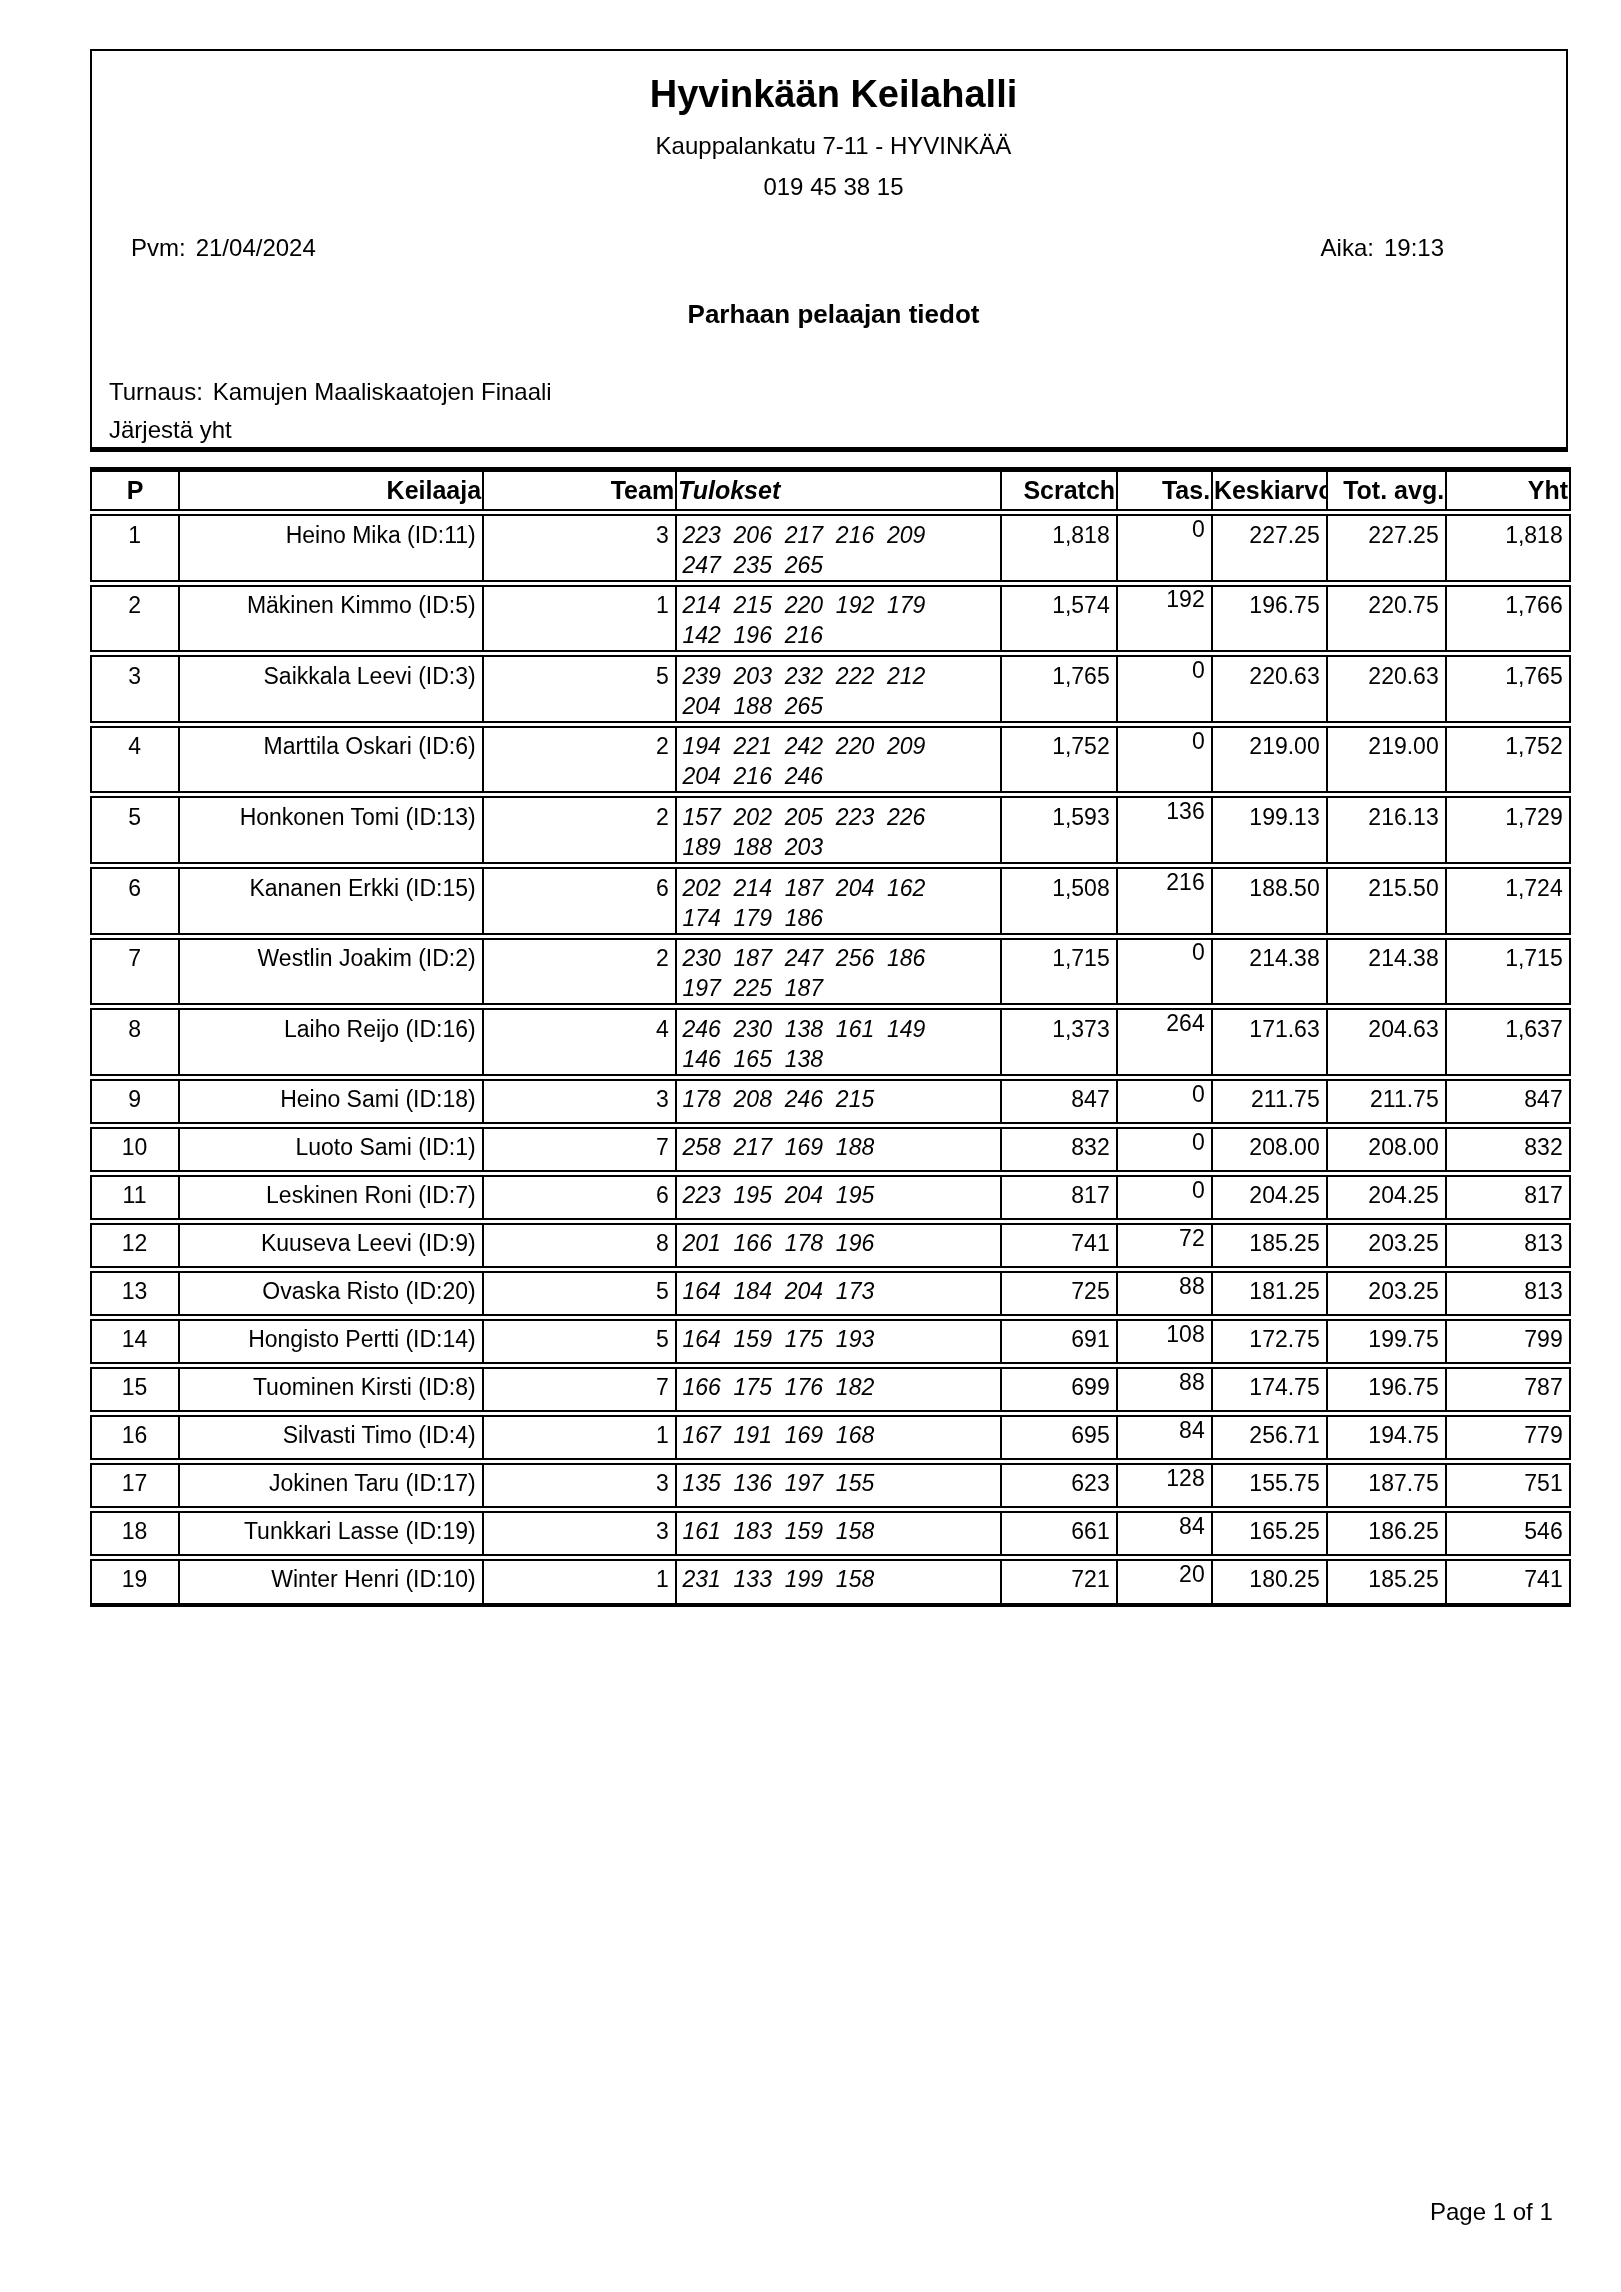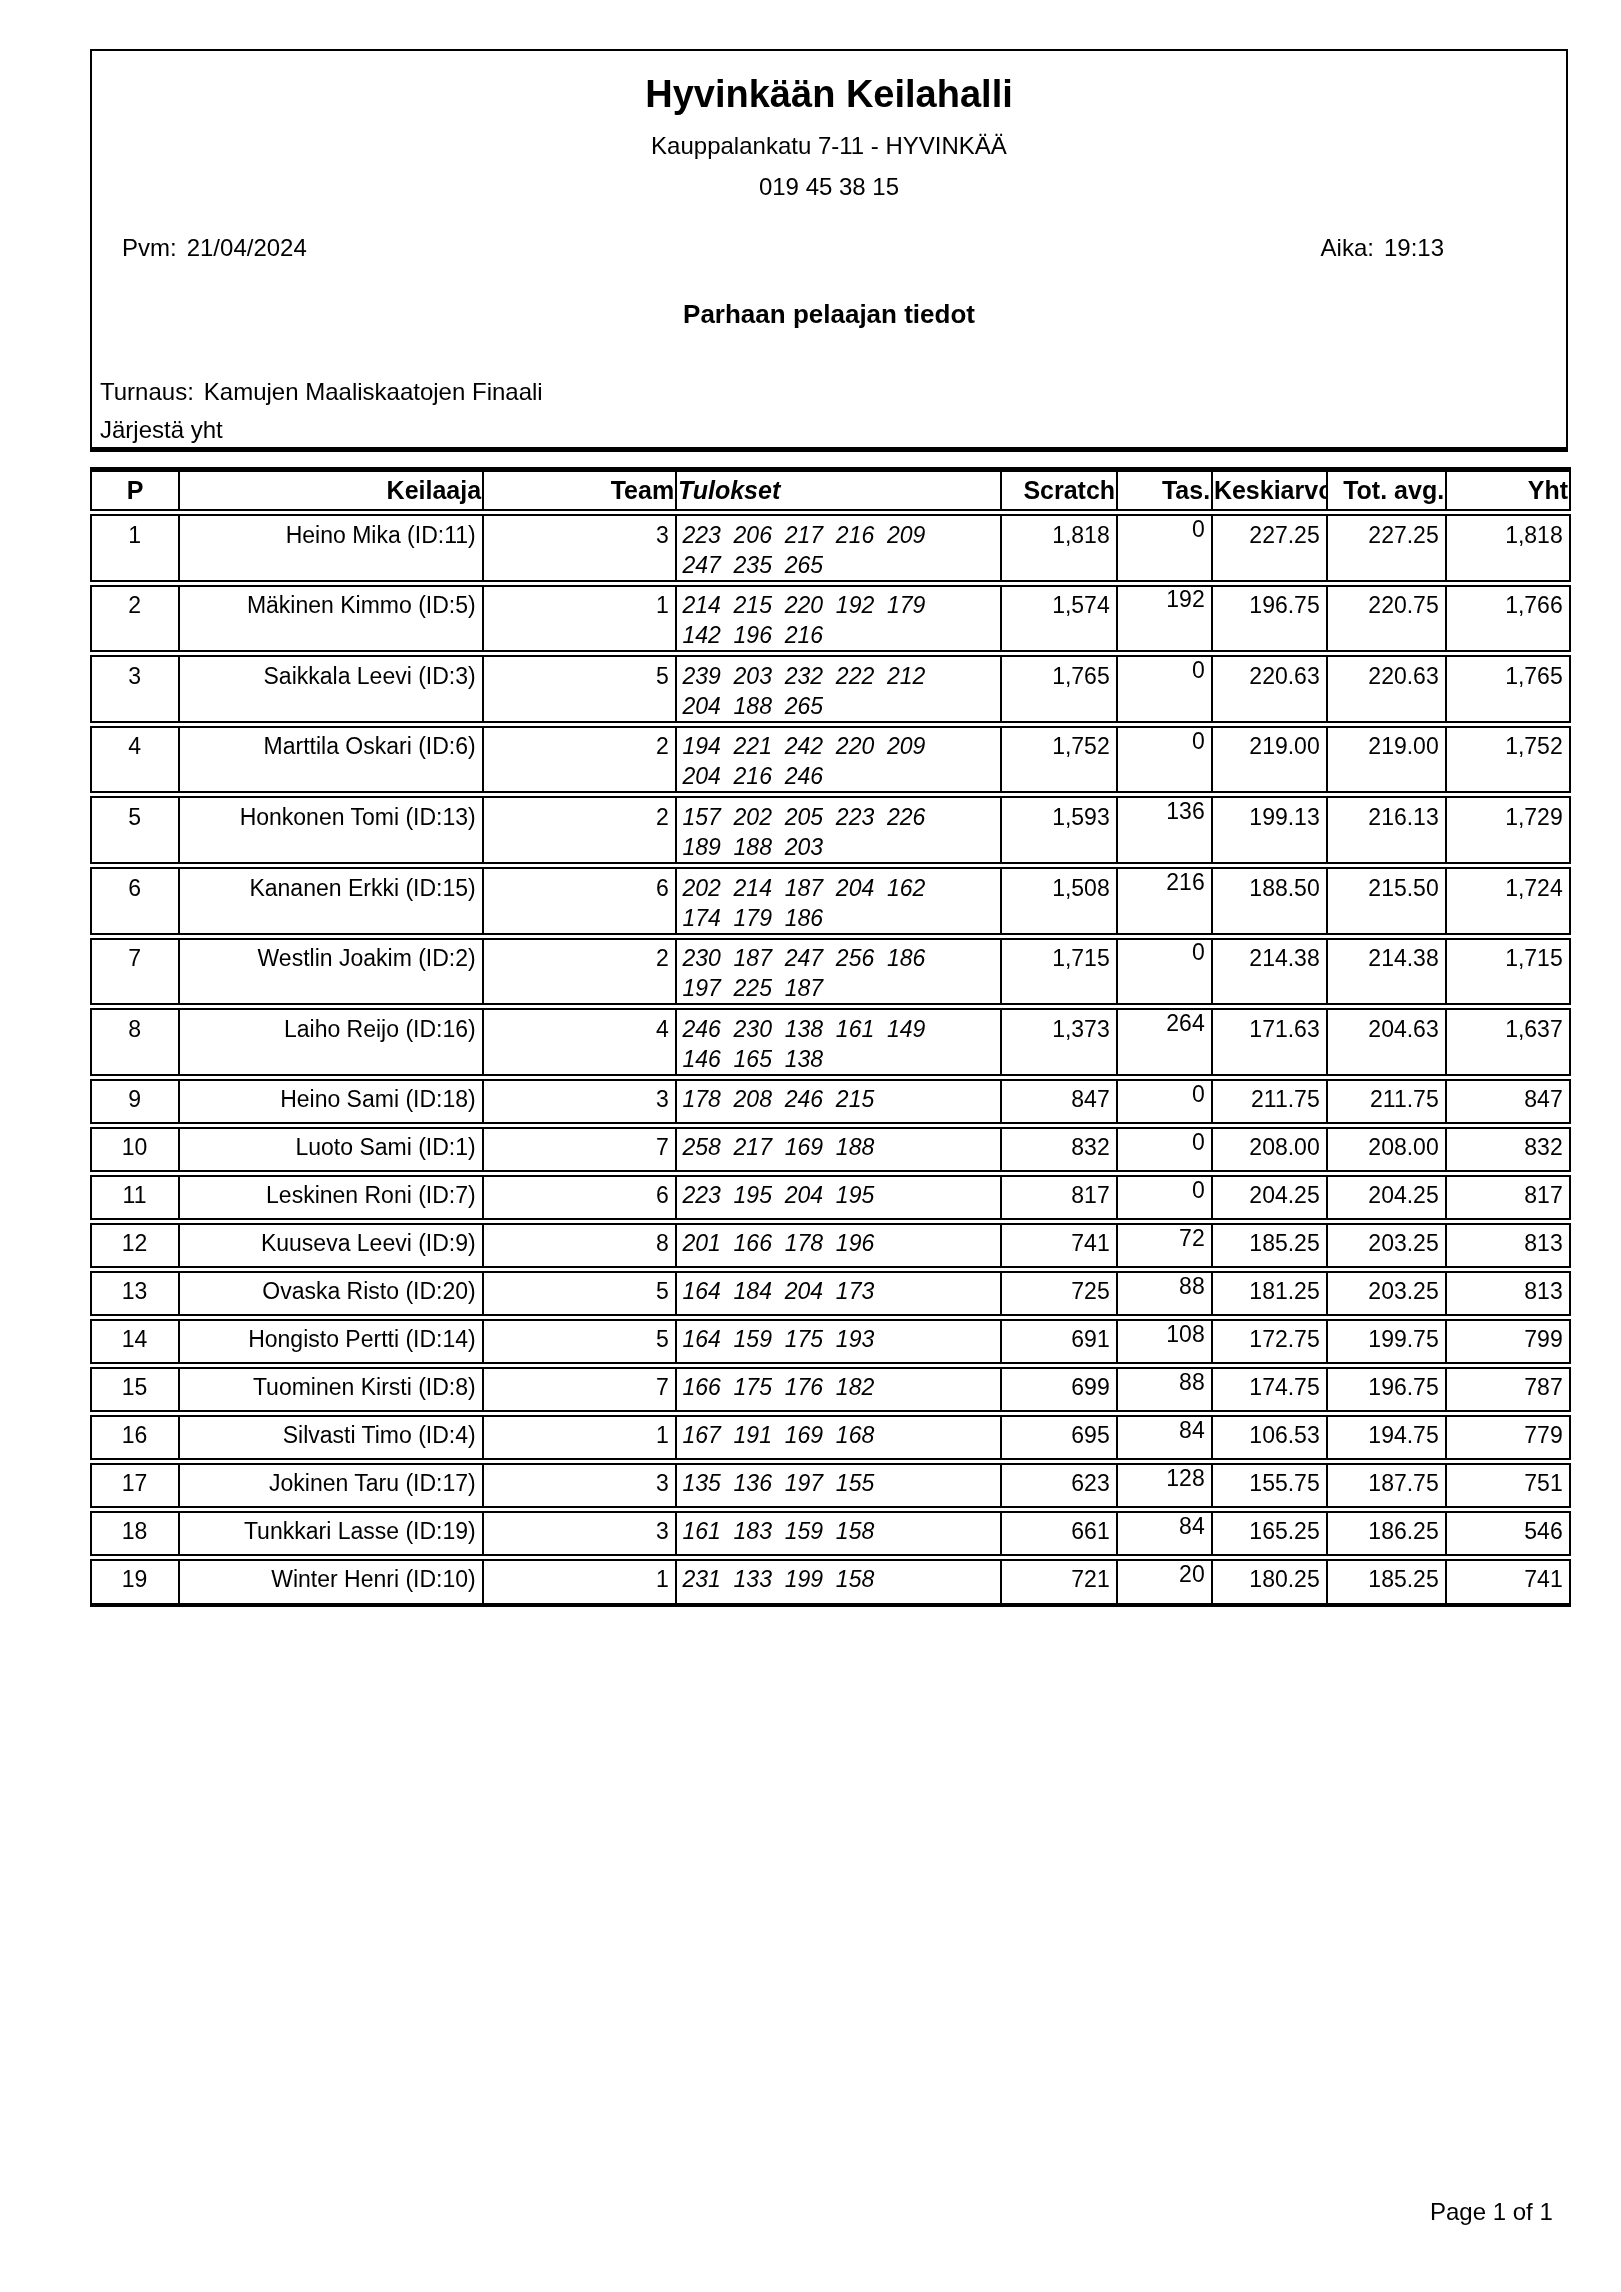--- a/index.html
+++ b/index.html
@@ -20,21 +20,21 @@
   .header-box {
     position: absolute;
     left: 90px;
     top: 49px;
     width: 1478px;
     height: 403px;
     border: 2.7px solid #000;
     border-bottom-width: 5.4px;
     box-sizing: border-box;
   }
-  .header-box > div { position: absolute; white-space: nowrap; }
+  .header-box > div { position: absolute; white-space: nowrap; padding-left: 9px; }
   .venue-name {
     top: 24px; left: 0; right: 0;
     text-align: center;
     font-size: 38px; font-weight: bold;
     line-height: 39px;
   }
   .venue-address {
     top: 82px; left: 0; right: 0;
     text-align: center;
     font-size: 24px; line-height: 25px;
@@ -333,21 +333,21 @@
           <td class="col-tot_avg">196.75</td>
           <td class="col-yht">787</td>
         </tr>
         <tr class="row-one-line">
           <td class="col-p">16</td>
           <td class="col-keilaaja">Silvasti Timo (ID:4)</td>
           <td class="col-team">1</td>
           <td class="col-tulokset">167  191  169  168</td>
           <td class="col-scratch">695</td>
           <td class="col-tas">84</td>
-          <td class="col-keskiarvo">106.53</td>
+          <td class="col-keskiarvo">256.71</td>
           <td class="col-tot_avg">194.75</td>
           <td class="col-yht">779</td>
         </tr>
         <tr class="row-one-line">
           <td class="col-p">17</td>
           <td class="col-keilaaja">Jokinen Taru (ID:17)</td>
           <td class="col-team">3</td>
           <td class="col-tulokset">135  136  197  155</td>
           <td class="col-scratch">623</td>
           <td class="col-tas">128</td>

